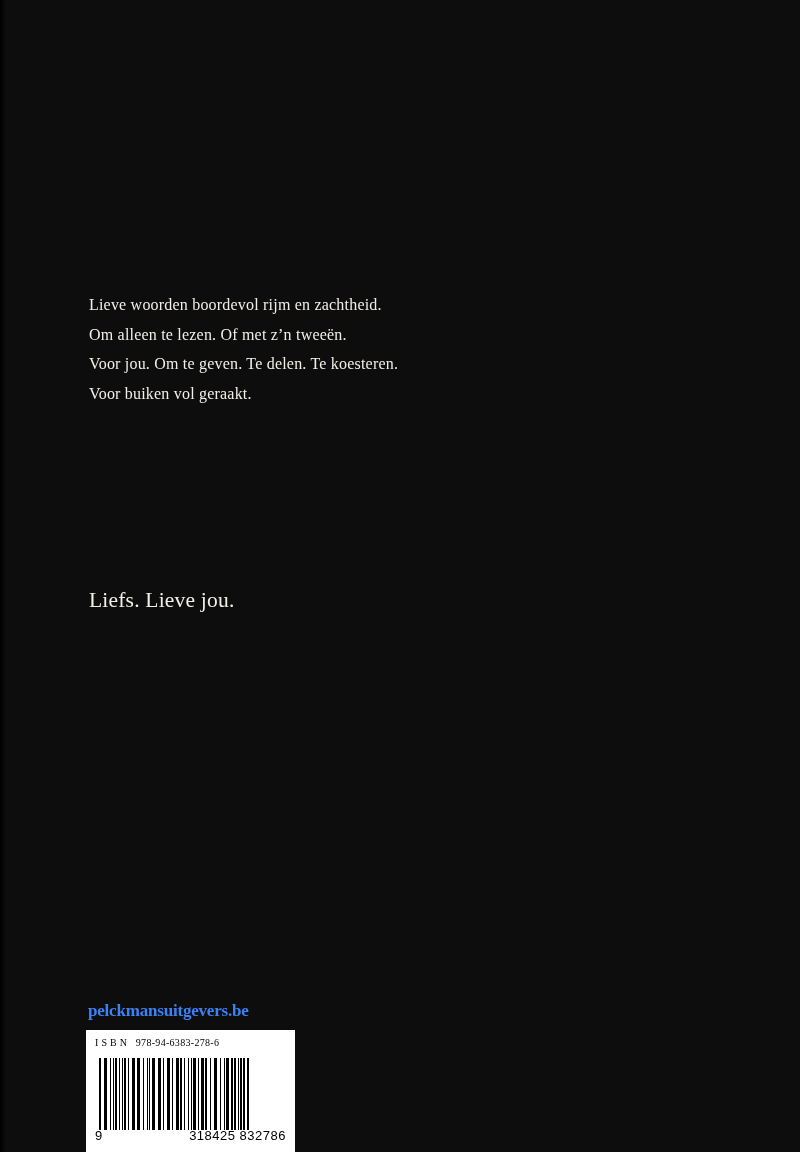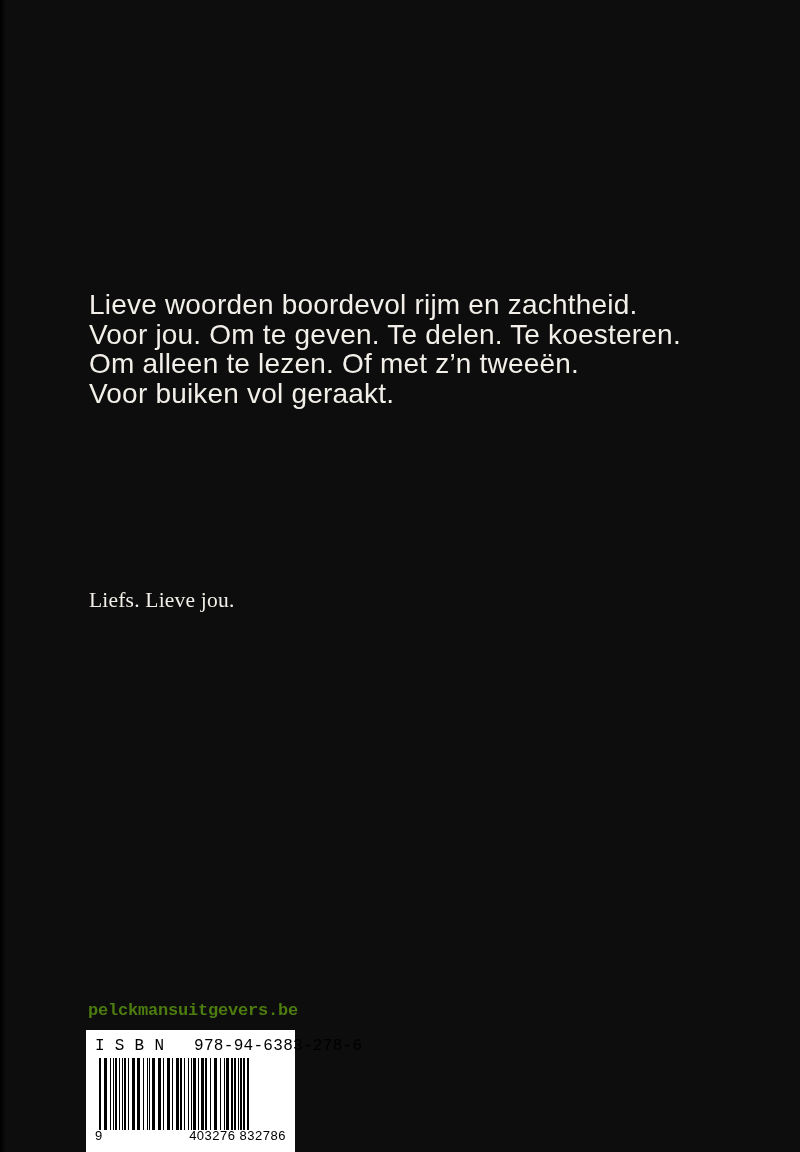--- a/index.html
+++ b/index.html
@@ -21,60 +21,60 @@
     box-sizing: border-box;
   }
   .blurb {
     position: absolute;
     left: 89px;
     top: 290px;
     width: 620px;
   }
   .blurb-line {
     color: #f2efe9;
-    font-family: Liberation Sans, sans-serif;
-    font-size: 28px;
+    font-family: Liberation Serif, serif;
+    font-size: 16px;
     line-height: 29.5px;
     letter-spacing: 0.2px;
     white-space: pre;
   }
   .blurb-sign {
     position: absolute;
     left: 89px;
     top: 586px;
     color: #f2efe9;
     font-family: "Liberation Serif", serif;
     font-size: 21.5px;
     line-height: 29.5px;
     letter-spacing: 0.2px;
   }
   .publisher-url {
     position: absolute;
     left: 88px;
     top: 1001px;
-    color: #4d7c0f;
-    font-family: Liberation Mono, monospace;
+    color: #3b82f6;
+    font-family: Liberation Serif, serif;
     font-weight: bold;
     font-size: 17px;
     letter-spacing: -0.2px;
   }
   .barcode-box {
     position: absolute;
     left: 86px;
     top: 1030px;
     width: 209px;
     height: 122px;
     background: #ffffff;
     box-sizing: border-box;
     padding: 7px 9px 0 9px;
   }
   .isbn-text {
     color: #000000;
-    font-family: Liberation Mono, monospace;
-    font-size: 16px;
+    font-family: Liberation Serif, serif;
+    font-size: 10px;
     letter-spacing: 0.3px;
     white-space: nowrap;
   }
   .bars {
     position: absolute;
     left: 13px;
     top: 28px;
     width: 183px;
     height: 72px;
     display: flex;
@@ -109,22 +109,22 @@
 </style>
 </head>
 <body>
 
 <div class="cover">
 
   <div class="spine-shadow"></div>
 
   <div class="blurb">
     <div class="blurb-line">Lieve woorden boordevol rijm en zachtheid.</div>
+    <div class="blurb-line">Om alleen te lezen. Of met z’n tweeën.</div>
     <div class="blurb-line">Voor jou. Om te geven. Te delen. Te koesteren.</div>
-    <div class="blurb-line">Om alleen te lezen. Of met z’n tweeën.</div>
     <div class="blurb-line">Voor buiken vol geraakt.</div>
   </div>
 
   <div class="blurb-sign">Liefs. Lieve jou.</div>
 
   <div class="publisher-url">pelckmansuitgevers.be</div>
 
   <div class="barcode-box">
     <div class="isbn-text">
       <span>I S B N</span>
@@ -206,17 +206,17 @@
         <i style="width: 1px; background: transparent;"></i>
         <i style="width: 2px; background: rgb(0, 0, 0);"></i>
         <i style="width: 1px; background: transparent;"></i>
         <i style="width: 2px; background: rgb(0, 0, 0);"></i>
         <i style="width: 2px; background: transparent;"></i>
         <i style="width: 2px; background: rgb(0, 0, 0);"></i>
         <i style="width: 3px; background: transparent;"></i>
       </div>
     <div class="barcode-digits">
       <span>9</span>
-      <span>403276 832786</span>
+      <span>318425 832786</span>
     </div>
   </div>
 
 </div>
 
 </body></html>

